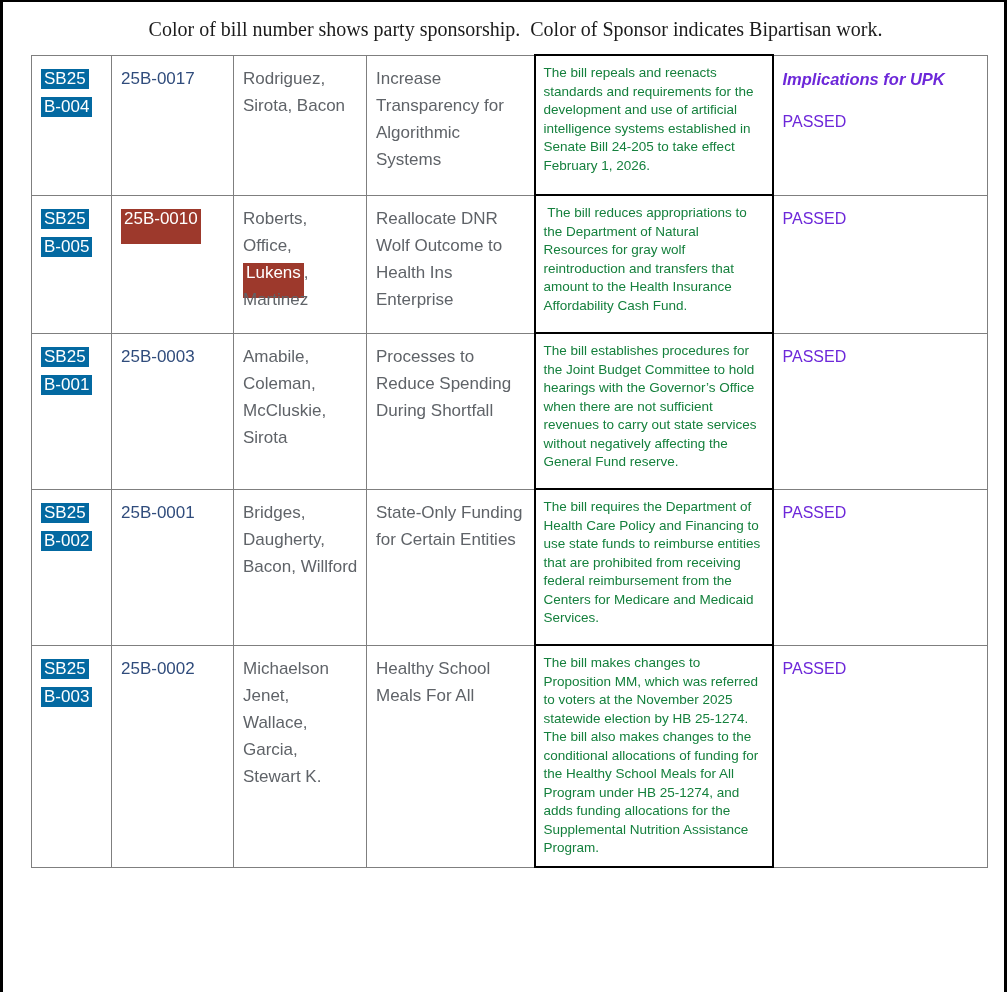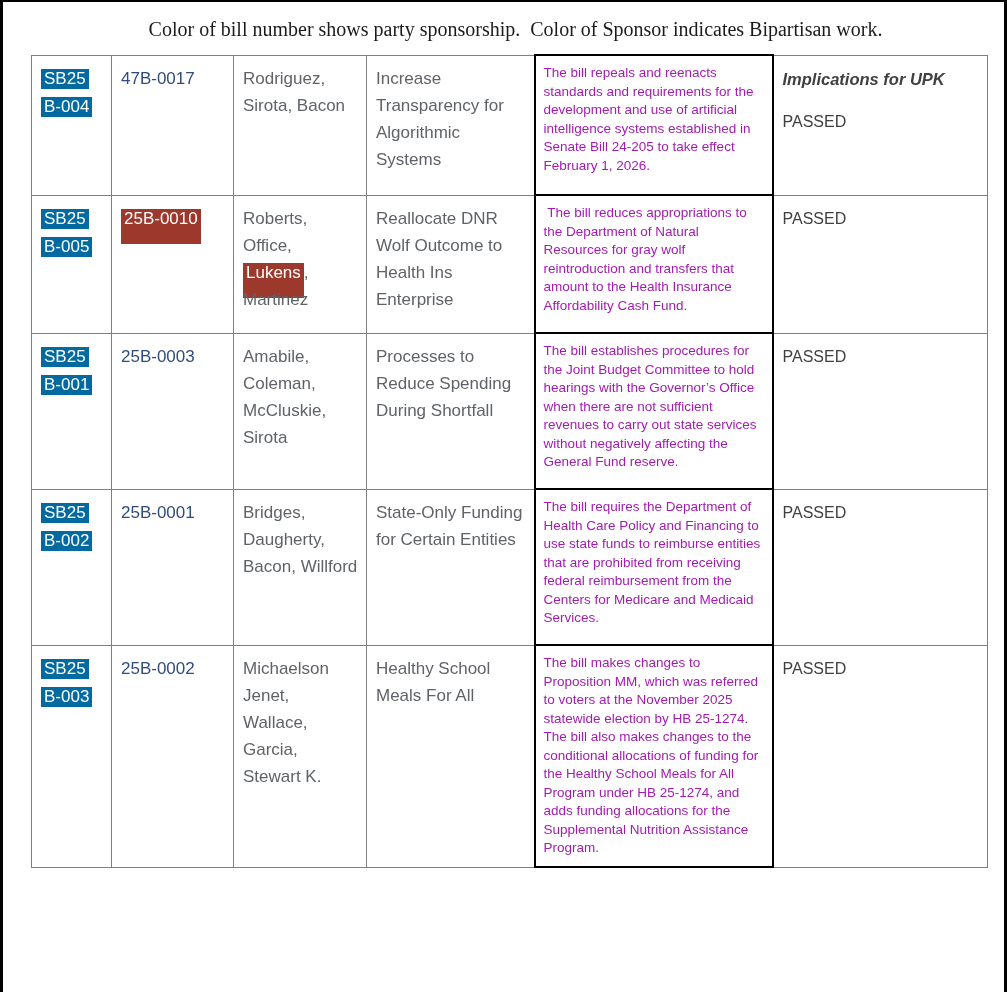--- a/index.html
+++ b/index.html
@@ -39,25 +39,25 @@
   tr.r2  { height:138px; }
   tr.r3  { height:156px; }
   tr.r4  { height:156px; }
   tr.r5  { height:222px; }
   .hdr-bill { max-width:50px; overflow-wrap:anywhere; }
   .hdr-lls  { max-width:92px; }
   th.h-fn, td.c-fn { border:2px solid #000000; }
   th.h-fn { color:#141414; font-size:14px; line-height:20px; padding-top:15px; }
   th.h-out { color:#141414; font-size:16px; }
   td.c-fn {
-    color:#a21caf; font-size:13.5px; line-height:18.5px;
+    color:#15803d; font-size:13.5px; line-height:18.5px;
     padding:8px 7px 6px 8px;
   }
   td.c-fn .fn-text { white-space:pre-wrap; }
-  td.c-outcome { color:#404040; font-size:16px; line-height:24px; padding-top:11px; }
+  td.c-outcome { color:#6d28d9; font-size:16px; line-height:24px; padding-top:11px; }
   .upk { font-weight:bold; font-style:italic; font-size:16.5px; margin-bottom:19px; }
   .bill-line { line-height:28px; }
   .hl-blue { background:#0369a1; color:#ffffff; padding:0 3px 1px 3px; }
   .hl-red  { background:#9d392c; color:#ffffff; padding:0 3px 16px 3px; }
   .lls { color:#304c7c; }
   .asterisk { color:#2f5aa8; }
 </style>
 </head>
 <body>
 
@@ -73,21 +73,21 @@
       <col style="width:215px">
   </colgroup>
 
   <tbody>
 
   <tr class="r1">
     <td>
       <div class="bill-line"><span class="hl-blue">SB25</span></div>
       <div class="bill-line"><span class="hl-blue">B-004</span></div>
     </td>
-    <td><span class="lls">47B-0017</span></td>
+    <td><span class="lls">25B-0017</span></td>
     <td><span>Rodriguez, Sirota, Bacon</span></td>
     <td><span>Increase Transparency for Algorithmic Systems</span></td>
     <td class="c-fn"><span class="fn-text">The bill repeals and reenacts standards and requirements for the development and use of artificial intelligence systems established in Senate Bill 24-205 to take effect February 1, 2026.</span></td>
     <td class="c-outcome">
       <div class="upk">Implications for UPK</div>
       <div>PASSED</div>
     </td>
   </tr>
 
   <tr class="r2">

